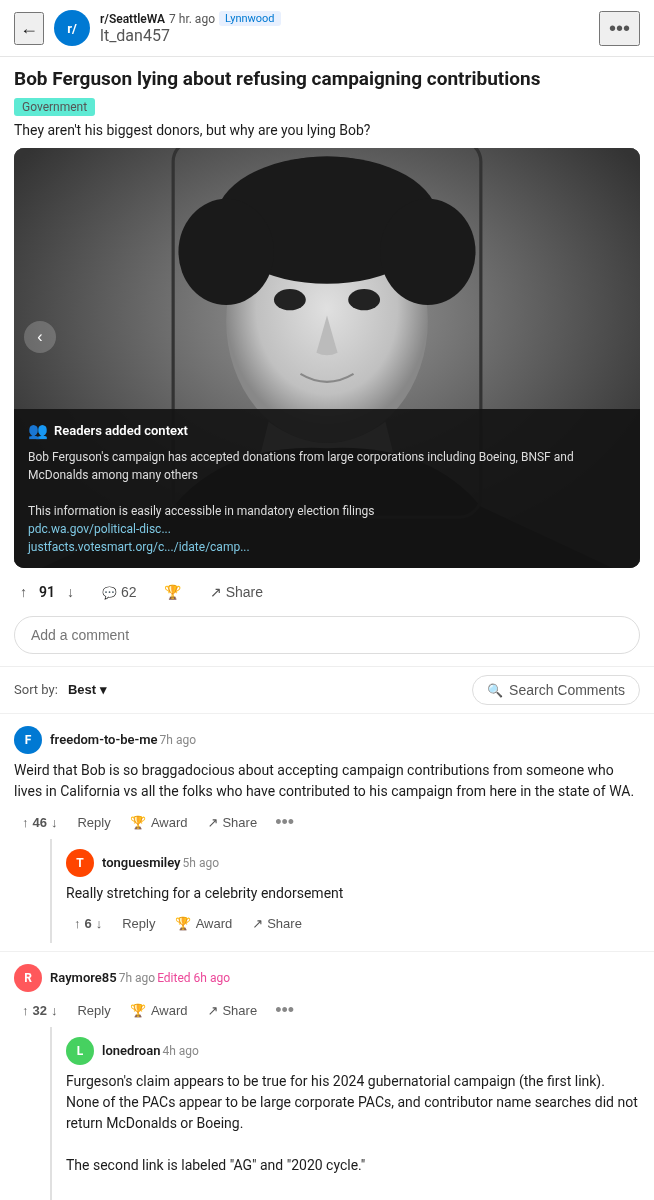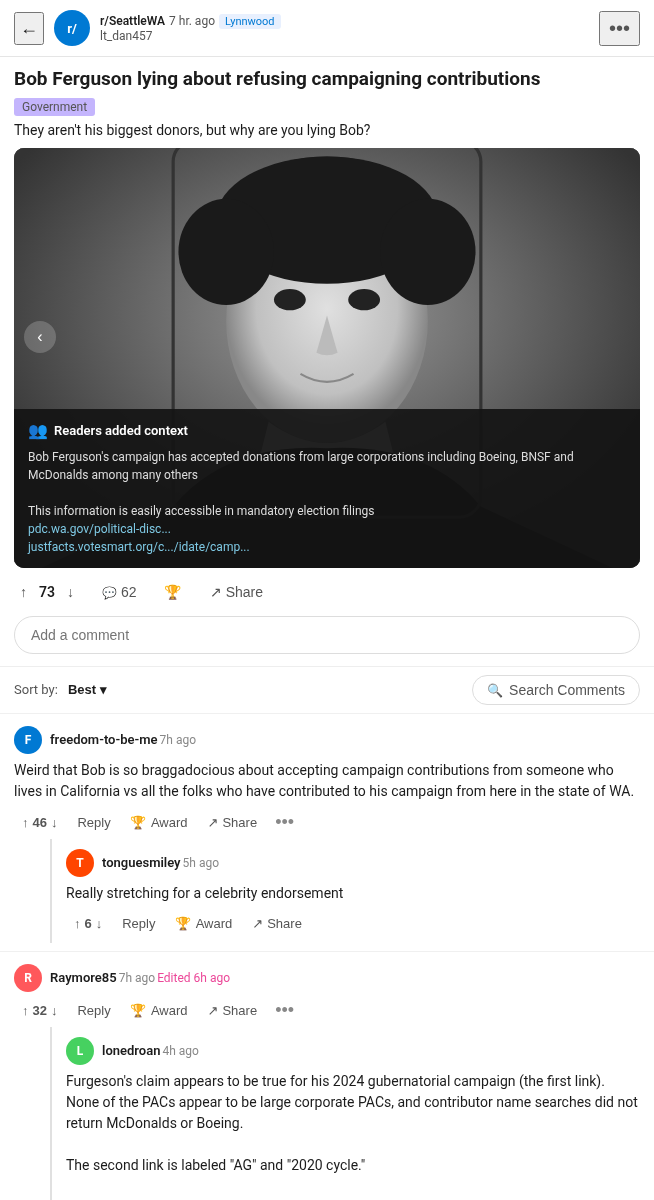--- a/index.html
+++ b/index.html
@@ -66,21 +66,21 @@
       padding: 4px 8px;
     }
     .post-title {
       font-size: 19px;
       font-weight: 700;
       padding: 10px 14px 6px;
       line-height: 1.3;
     }
     .flair {
       margin: 0 14px 6px;
-      background: #c4b5fd;
+      background: #5eead4;
       display: inline-block;
       padding: 2px 8px;
       border-radius: 3px;
       font-size: 12px;
       color: #555;
     }
     .post-subtitle {
       padding: 0 14px 10px;
       font-size: 14px;
       color: #1c1c1c;
@@ -337,21 +337,21 @@
   </button>
   <div class="subreddit-avatar">
     <span>r/</span>
   </div>
   <div class="header-info">
     <div class="header-top">
       <span class="subreddit-name">r/SeattleWA</span>
       <span>7 hr. ago</span>
       <span class="username-tag">Lynnwood</span>
     </div>
-    <div style="font-size:12px;color:#555;">
+    <div style="font-size:16px;color:#555;">
       <span>lt_dan457</span>
     </div>
   </div>
   <button class="more-btn">
     <span>•••</span>
   </button>
 </div>
 
 
 <h1 class="post-title">Bob Ferguson lying about refusing campaigning contributions</h1>
@@ -424,21 +424,21 @@
 
   <button class="carousel-nav">‹</button>
 </div>
 
 
 <div class="post-actions">
   <div class="vote-group">
     <button class="action-btn">
       <span class="upvote-icon"></span>
     </button>
-    <span class="vote-count">73</span>
+    <span class="vote-count">91</span>
     <button class="action-btn">
       <span class="downvote-icon"></span>
     </button>
   </div>
   <button class="action-btn">
     <span class="comment-icon"></span>
     <span>62</span>
   </button>
   <button class="action-btn">
     <span>🏆</span>

